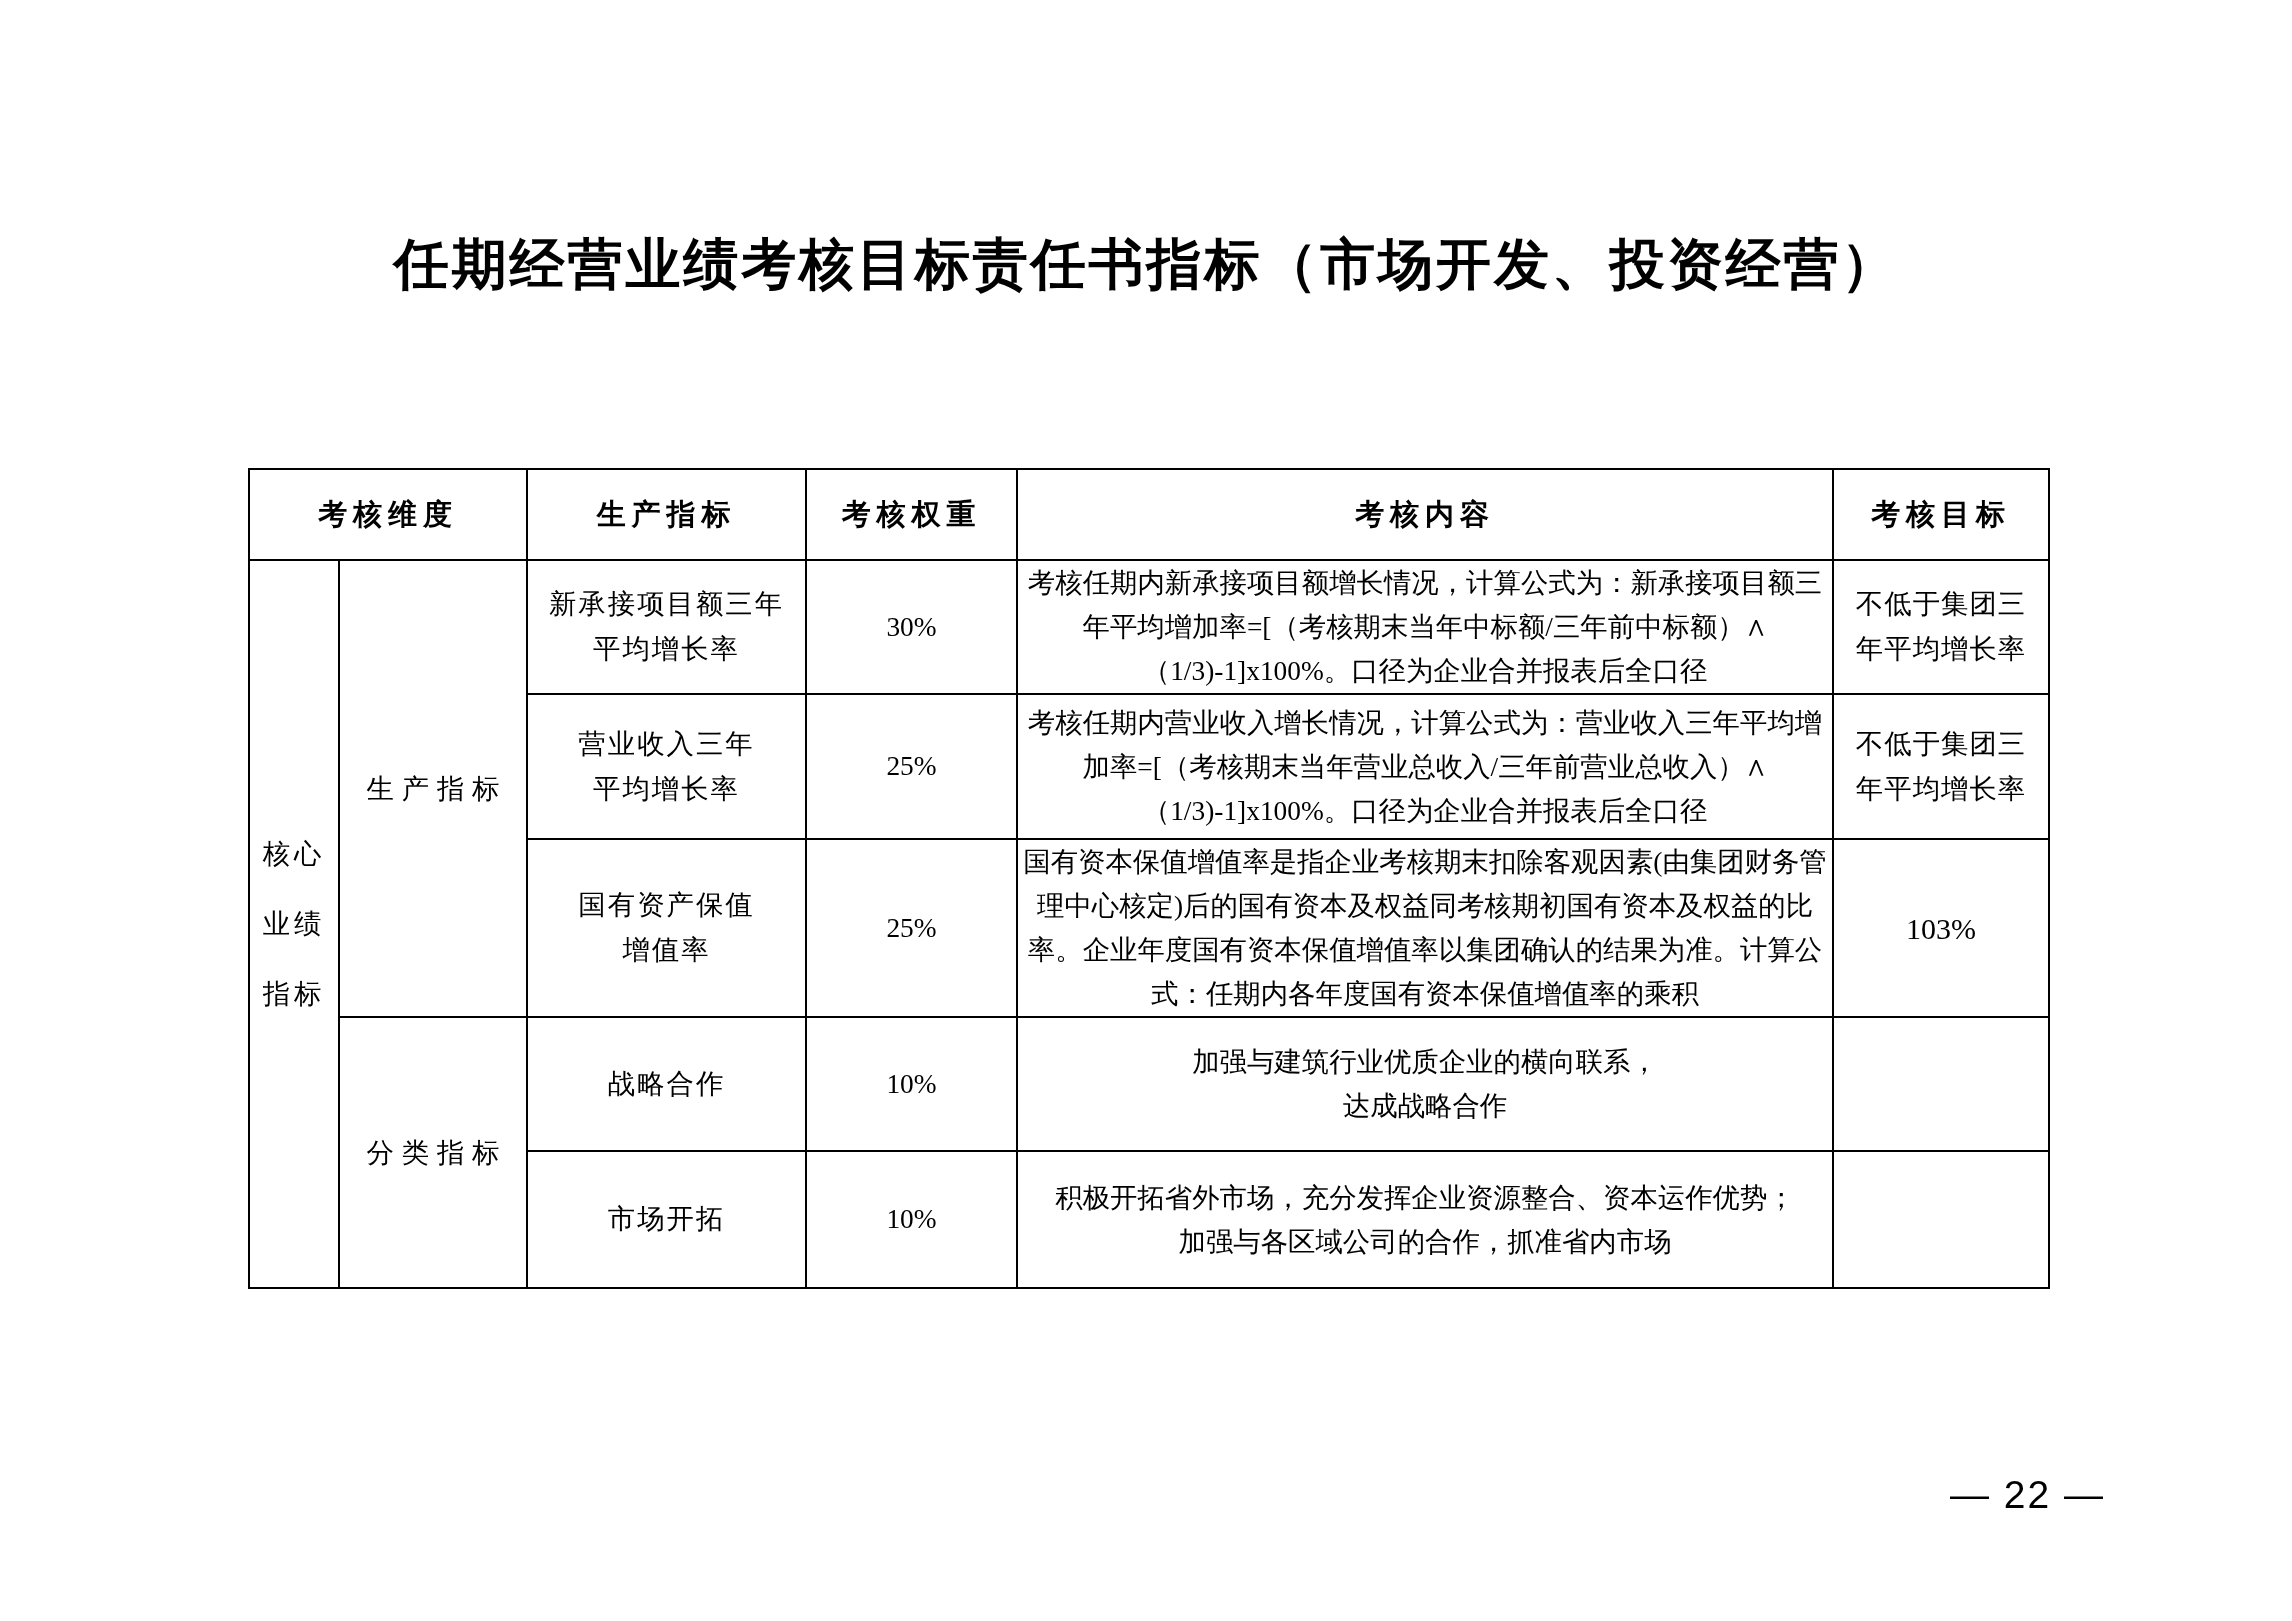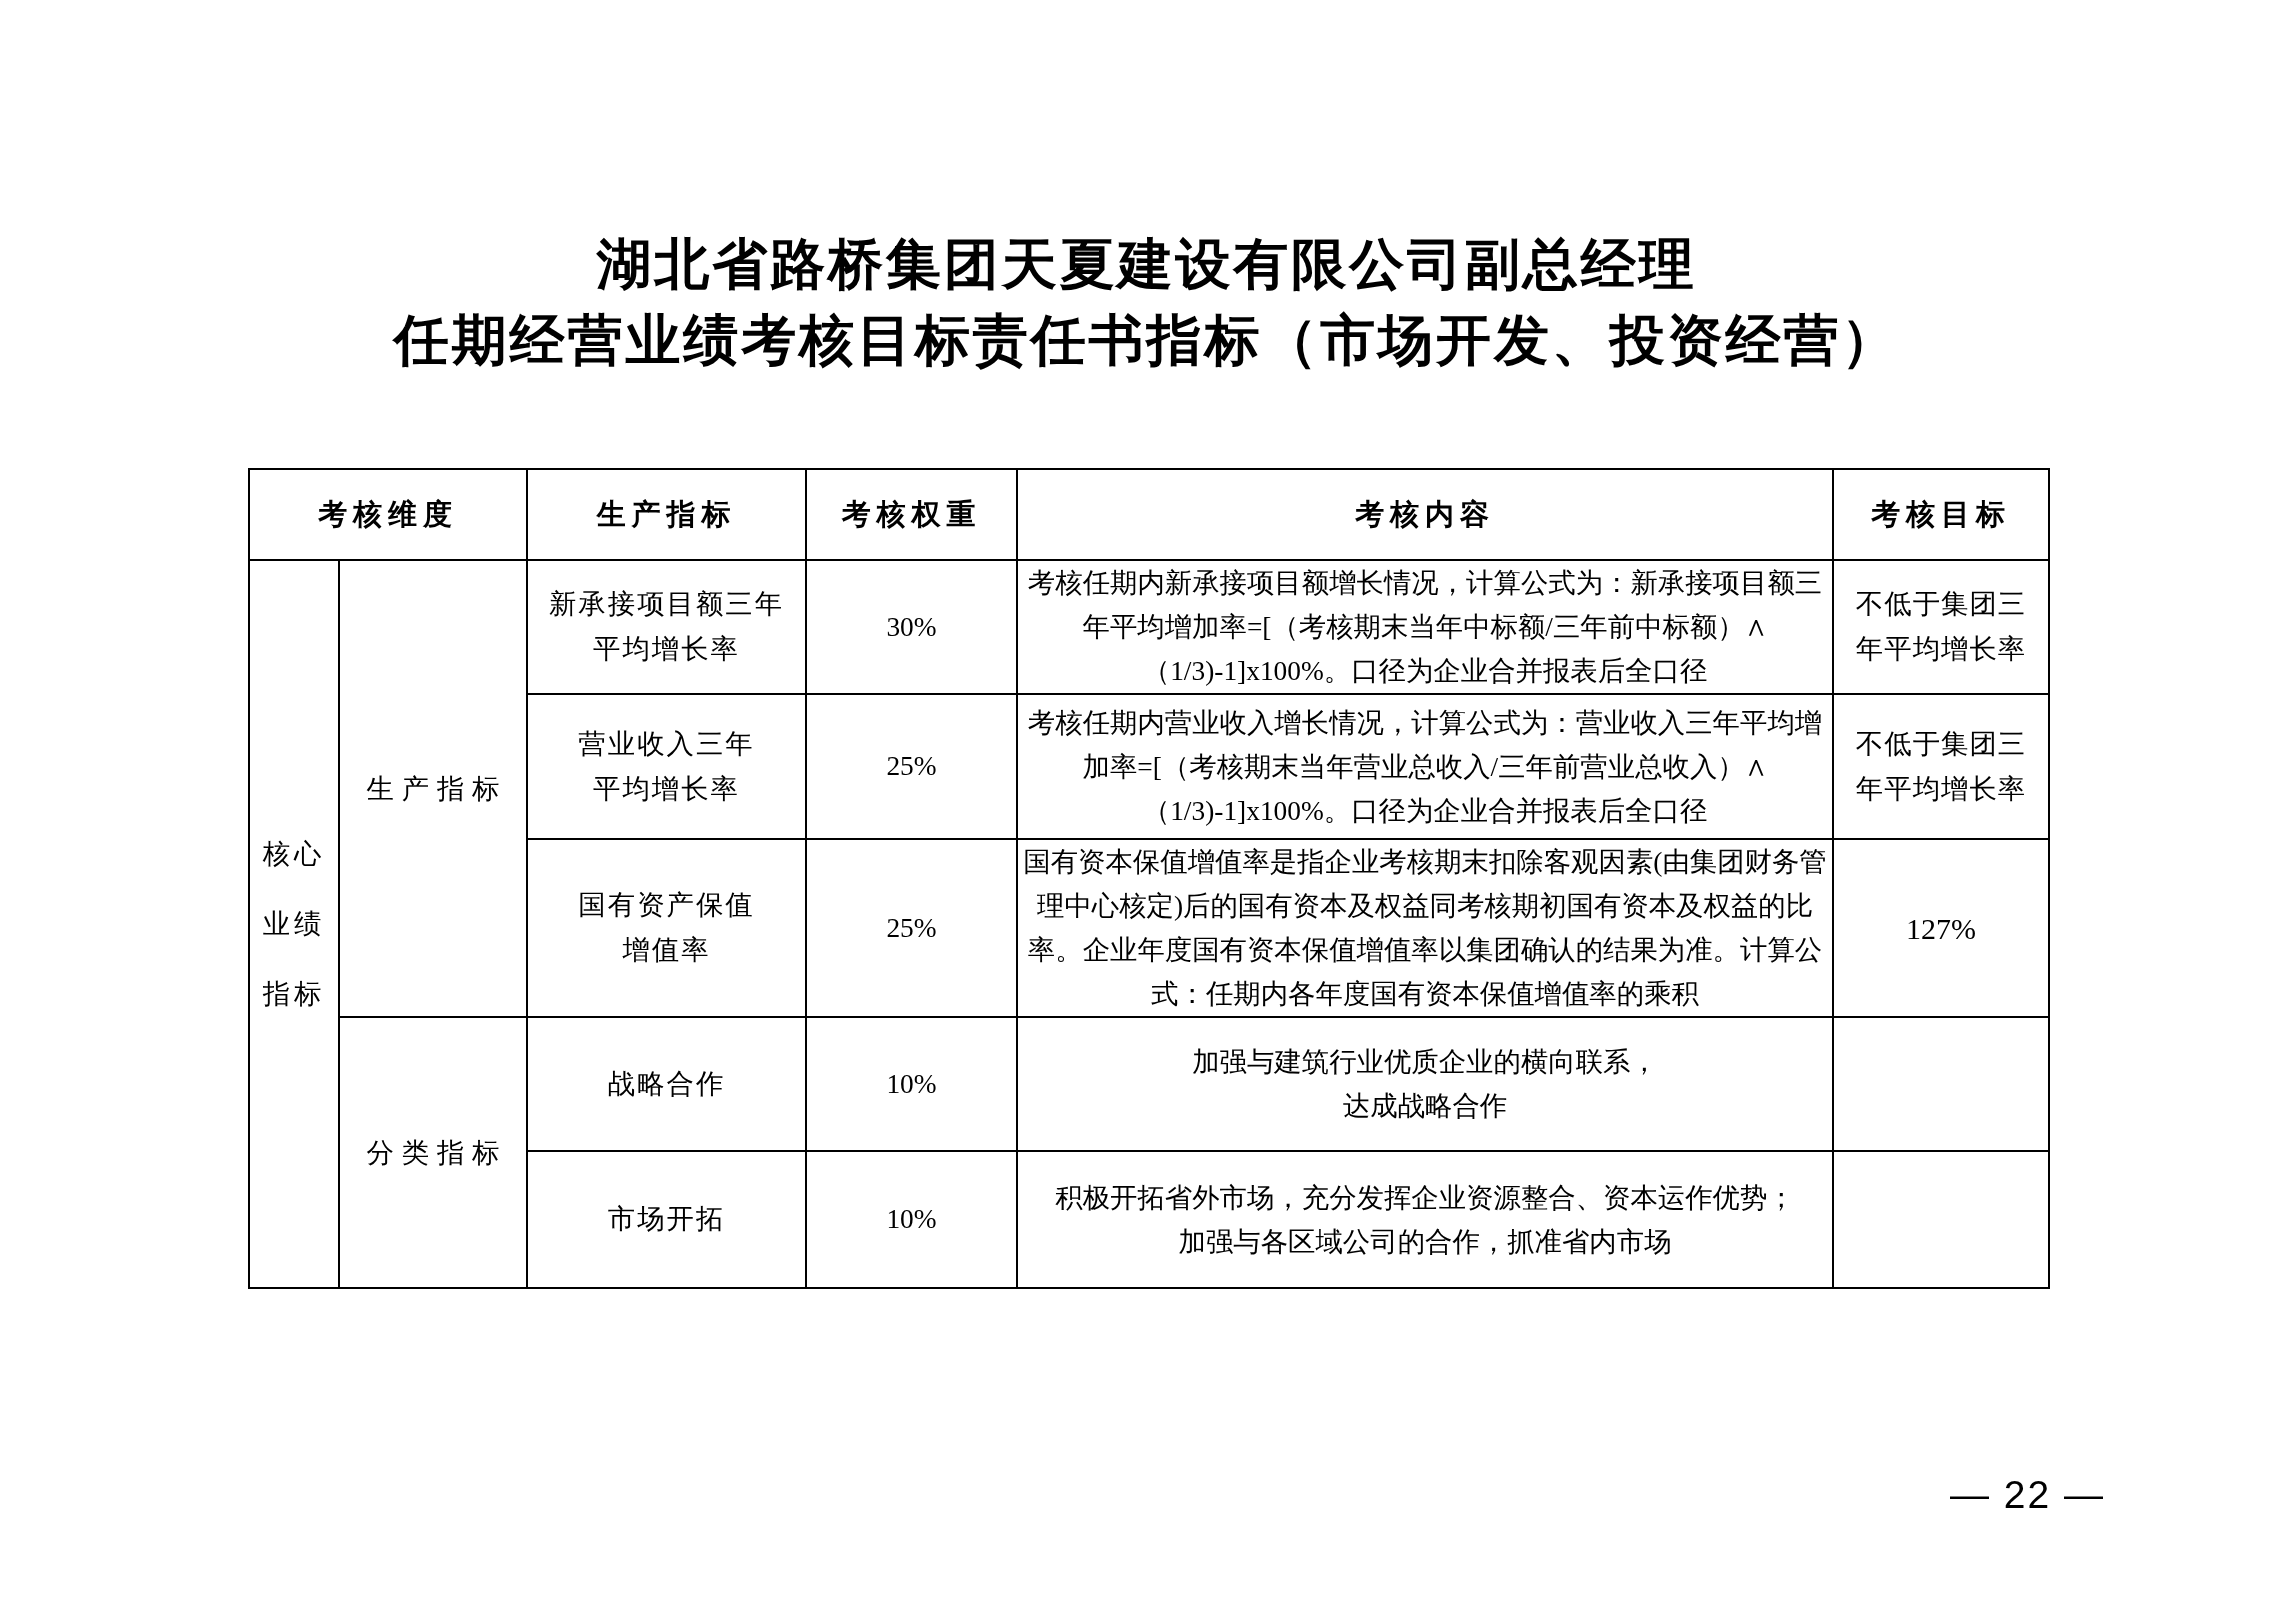--- a/index.html
+++ b/index.html
@@ -105,21 +105,20 @@
     top: 1473px;
     font-size: 39px;
     letter-spacing: 2px;
     font-family: Liberation Sans, sans-serif;
   }
 </style>
 </head>
 <body>
 
 <div class="doc-title">
-  <div>湖北省路桥集团天夏建设有限公司副总经理</div>
   <div>任期经营业绩考核目标责任书指标（市场开发、投资经营）</div>
 </div>
 
 <table class="assessment">
   <colgroup>
     <col style="width:90px">
     <col style="width:188px">
     <col style="width:279px">
     <col style="width:211px">
     <col style="width:816px">
@@ -151,21 +150,21 @@
     <td class="weight-cell">25%</td>
     <td class="content-cell">考核任期内营业收入增长情况，计算公式为：营业收入三年平均增加率=[（考核期末当年营业总收入/三年前营业总收入）∧（1/3)-1]x100%。口径为企业合并报表后全口径</td>
     <td class="target-cell">不低于集团三
 年平均增长率</td>
   </tr>
   <tr class="row-3">
     <td class="ind-cell">国有资产保值
 增值率</td>
     <td class="weight-cell">25%</td>
     <td class="content-cell">国有资本保值增值率是指企业考核期末扣除客观因素(由集团财务管理中心核定)后的国有资本及权益同考核期初国有资本及权益的比率。企业年度国有资本保值增值率以集团确认的结果为准。计算公式：任期内各年度国有资本保值增值率的乘积</td>
-    <td class="target-cell num">127%</td>
+    <td class="target-cell num">103%</td>
   </tr>
   <tr class="row-4">
     <td rowspan="2" class="cat-cell">分类指标</td>
     <td class="ind-cell">战略合作</td>
     <td class="weight-cell">10%</td>
     <td class="content-cell centered">加强与建筑行业优质企业的横向联系，
 达成战略合作</td>
     <td class="target-cell"></td>
   </tr>
   <tr class="row-5">

